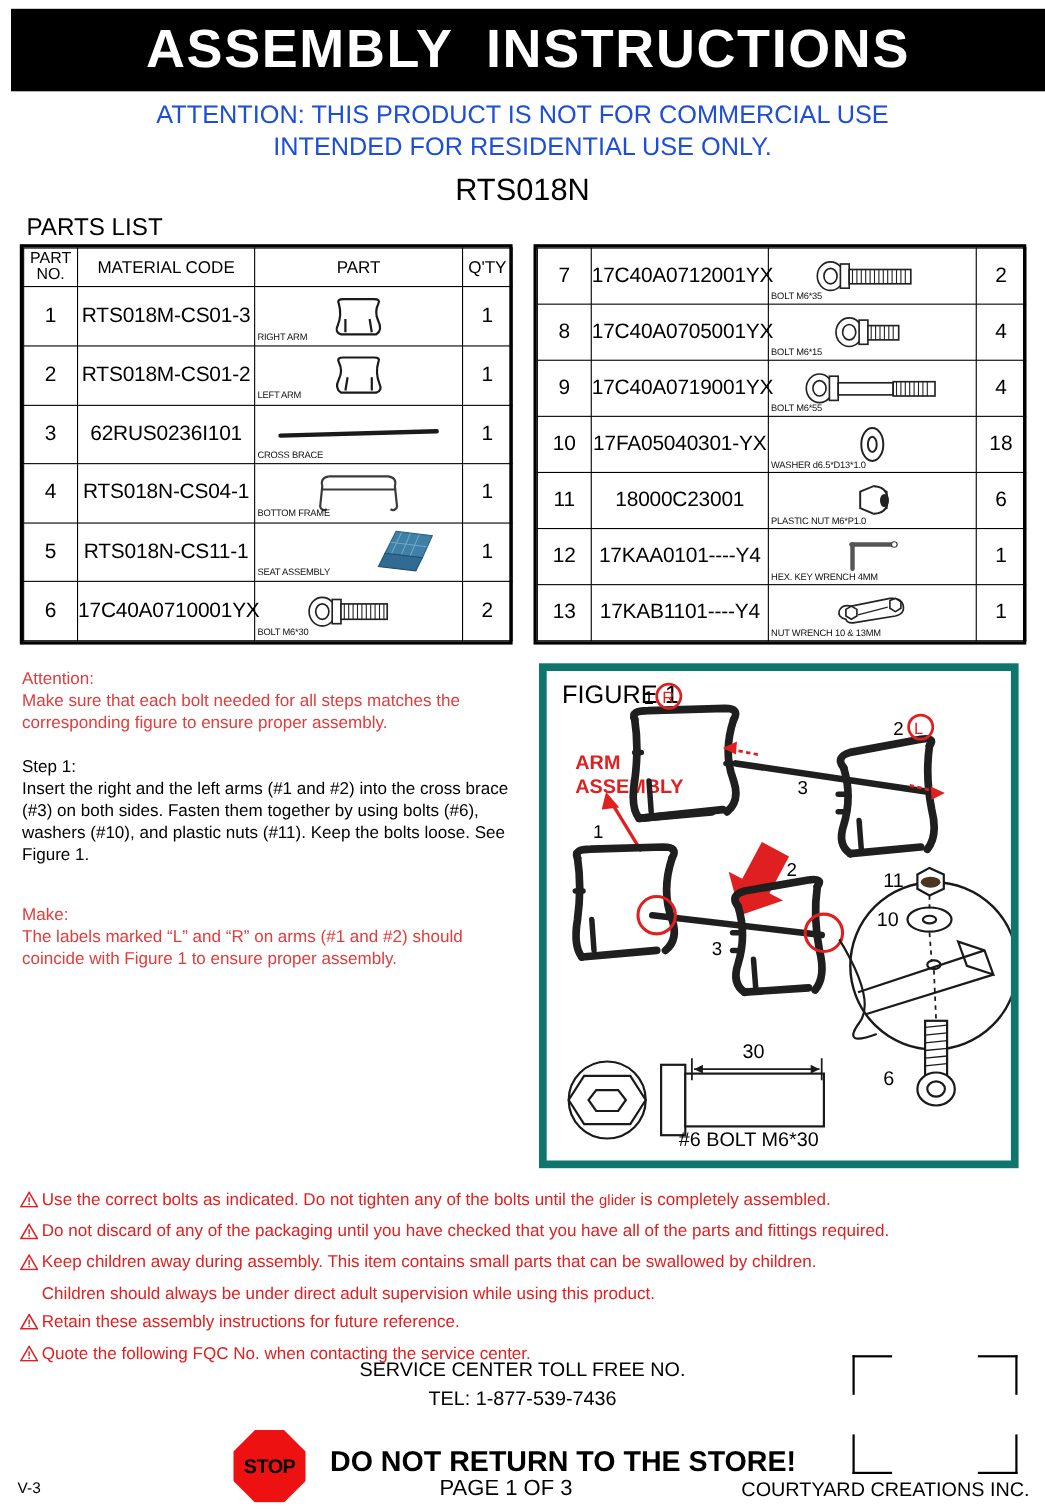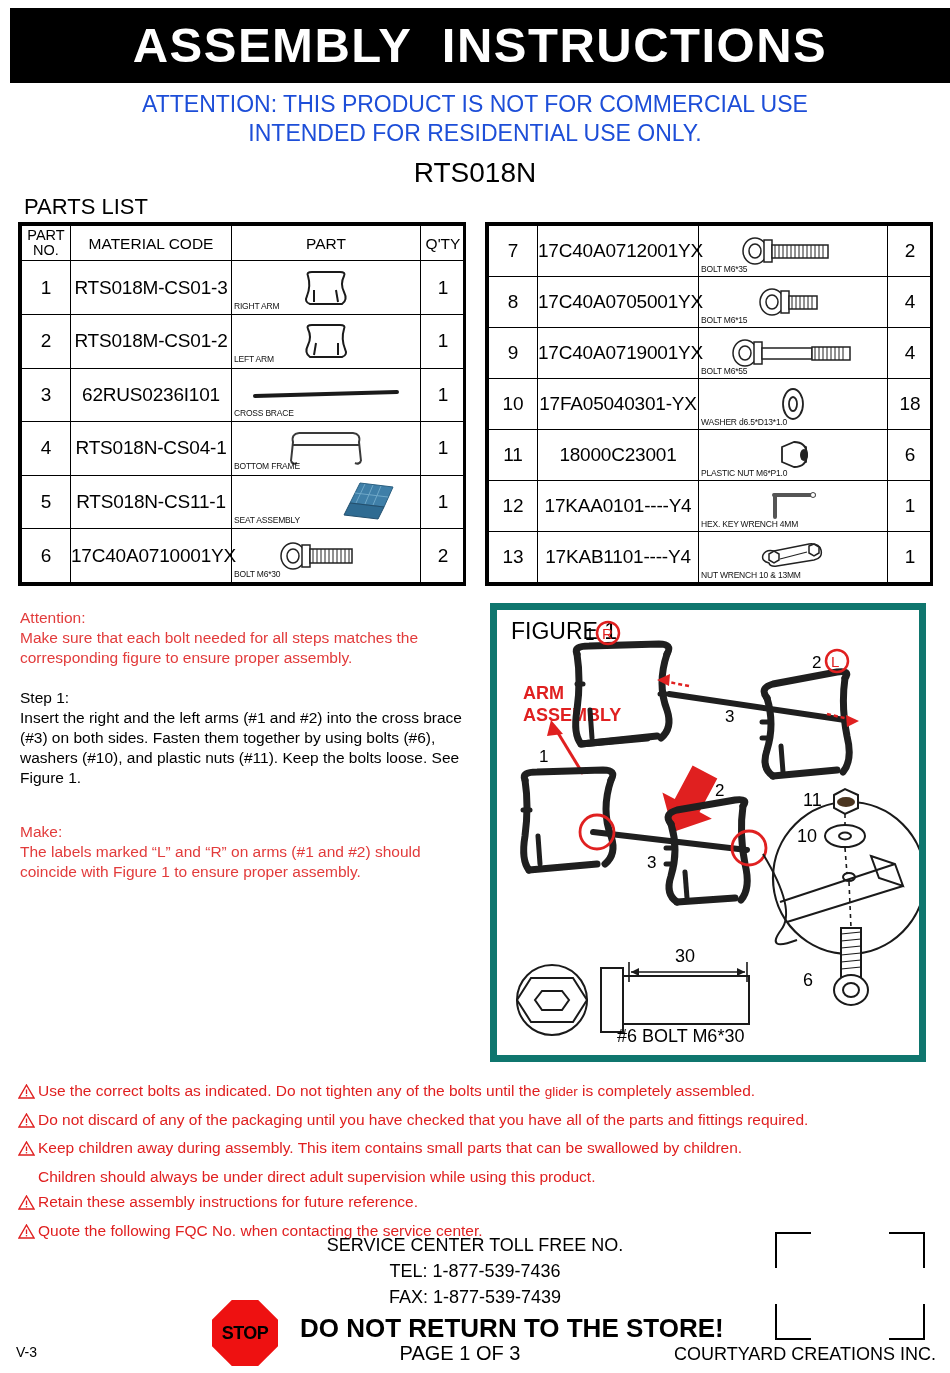--- a/index.html
+++ b/index.html
@@ -764,21 +764,20 @@
             <path d="M8.5 5.5 L8.5 10" stroke="#e02020" stroke-width="1.3"></path>
             <circle cx="8.5" cy="11.7" r="0.8" fill="#e02020"></circle>
           </svg>
       </span>
       <span class="wtxt">Quote the following FQC No. when contacting the service center.</span>
     </div>
   </div>
 
   <div class="svc l1">SERVICE CENTER TOLL FREE NO.</div>
   <div class="svc l2">TEL: 1-877-539-7436</div>
-  <div class="svc l3">FAX: 1-877-539-7439</div>
 
   <div class="stop-sign">
     <span>STOP</span>
   </div>
   <div class="do-not-return">DO NOT RETURN TO THE STORE!</div>
   <div class="page-of">PAGE 1 OF 3</div>
   <div class="company">COURTYARD CREATIONS INC.</div>
   <div class="version">V-3</div>
 
   <div class="cropframe">

